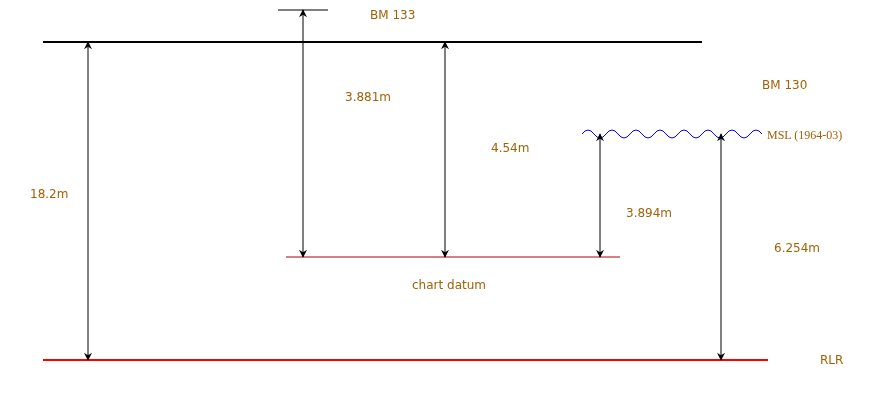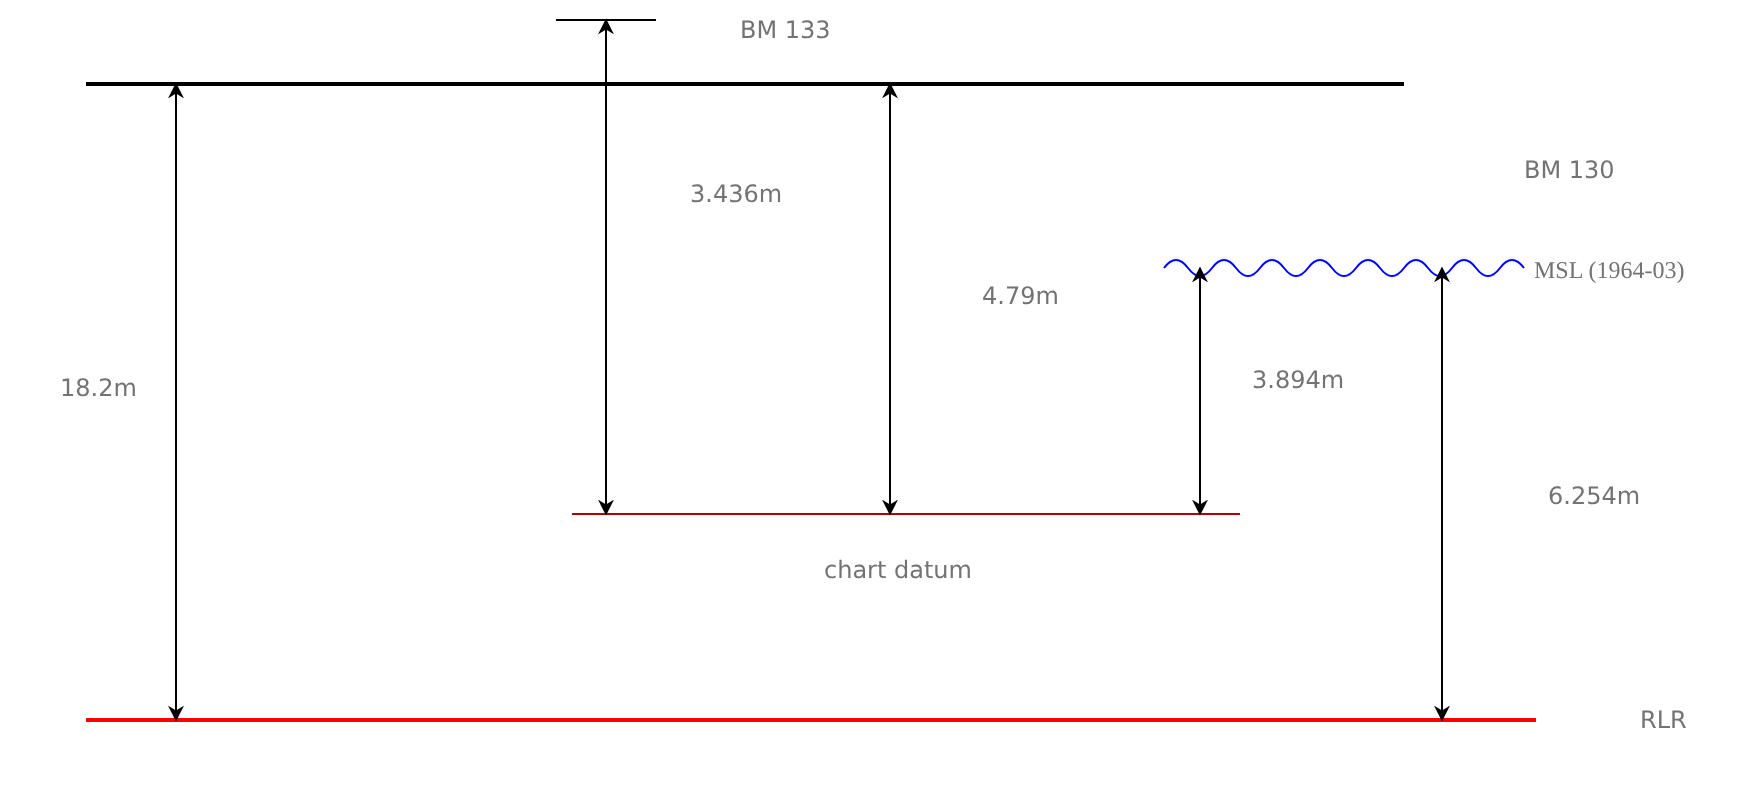--- a/index.html
+++ b/index.html
@@ -1,18 +1,18 @@
 <!DOCTYPE html>
 <html><head>
   <meta charset="utf-8">
   <style>
     html, body { margin: 0; padding: 0; background: #ffffff; }
     #canvas { position: relative; width: 875px; height: 400px; overflow: hidden; background: #ffffff; }
     svg { position: absolute; left: 0; top: 0; }
-    .lbl { position: absolute; font-family: "DejaVu Sans", sans-serif; font-size: 12px; color: #737373; white-space: nowrap; line-height: 14px; }
+    .lbl { position: absolute; font-family: "DejaVu Sans", sans-serif; font-size: 12px; color: #a16207; white-space: nowrap; line-height: 14px; }
   </style>
 </head>
 <body>
 
 <div id="canvas">
   <svg width="875" height="400" viewBox="0 0 875 400">
     <defs>
       <marker id="ah" viewBox="0 0 10 10" refX="9" refY="5" markerWidth="8" markerHeight="10" orient="auto-start-reverse" markerUnits="userSpaceOnUse">
         <path d="M0,0 L10,5 L0,10 L3,5 Z" fill="#000"></path>
       </marker>
@@ -35,17 +35,17 @@
     <line x1="721" y1="134" x2="721" y2="360" stroke="#000" stroke-width="1" marker-start="url(#ah)" marker-end="url(#ah)"></line>
   </svg>
 
   <span class="lbl" style="left:370px; top:8px;">BM 133</span>
   <span class="lbl" style="left:762px; top:34px;margin-top:44px;">BM 130</span>
   <span class="lbl" style="left:767px; top:128px;font-family:Liberation Serif, serif;">MSL (1964-03)</span>
   <span class="lbl" style="left:412px; top:278px;">chart datum</span>
   <span class="lbl" style="left:820px; top:353px;">RLR</span>
 
   <span class="lbl" style="left:30px; top:187px;">18.2m</span>
-  <span class="lbl" style="left:345px; top:90px;">3.436m</span>
-  <span class="lbl" style="left:491px; top:141px;">4.79m</span>
-  <span class="lbl" style="left:626px; top:183px;text-align:right;">3.894m</span>
+  <span class="lbl" style="left:345px; top:90px;">3.881m</span>
+  <span class="lbl" style="left:491px; top:141px;">4.54m</span>
+  <span class="lbl" style="left:626px; top:206px;text-align:right;">3.894m</span>
   <span class="lbl" style="left:774px; top:241px;">6.254m</span>
 </div>
 
 </body></html>

